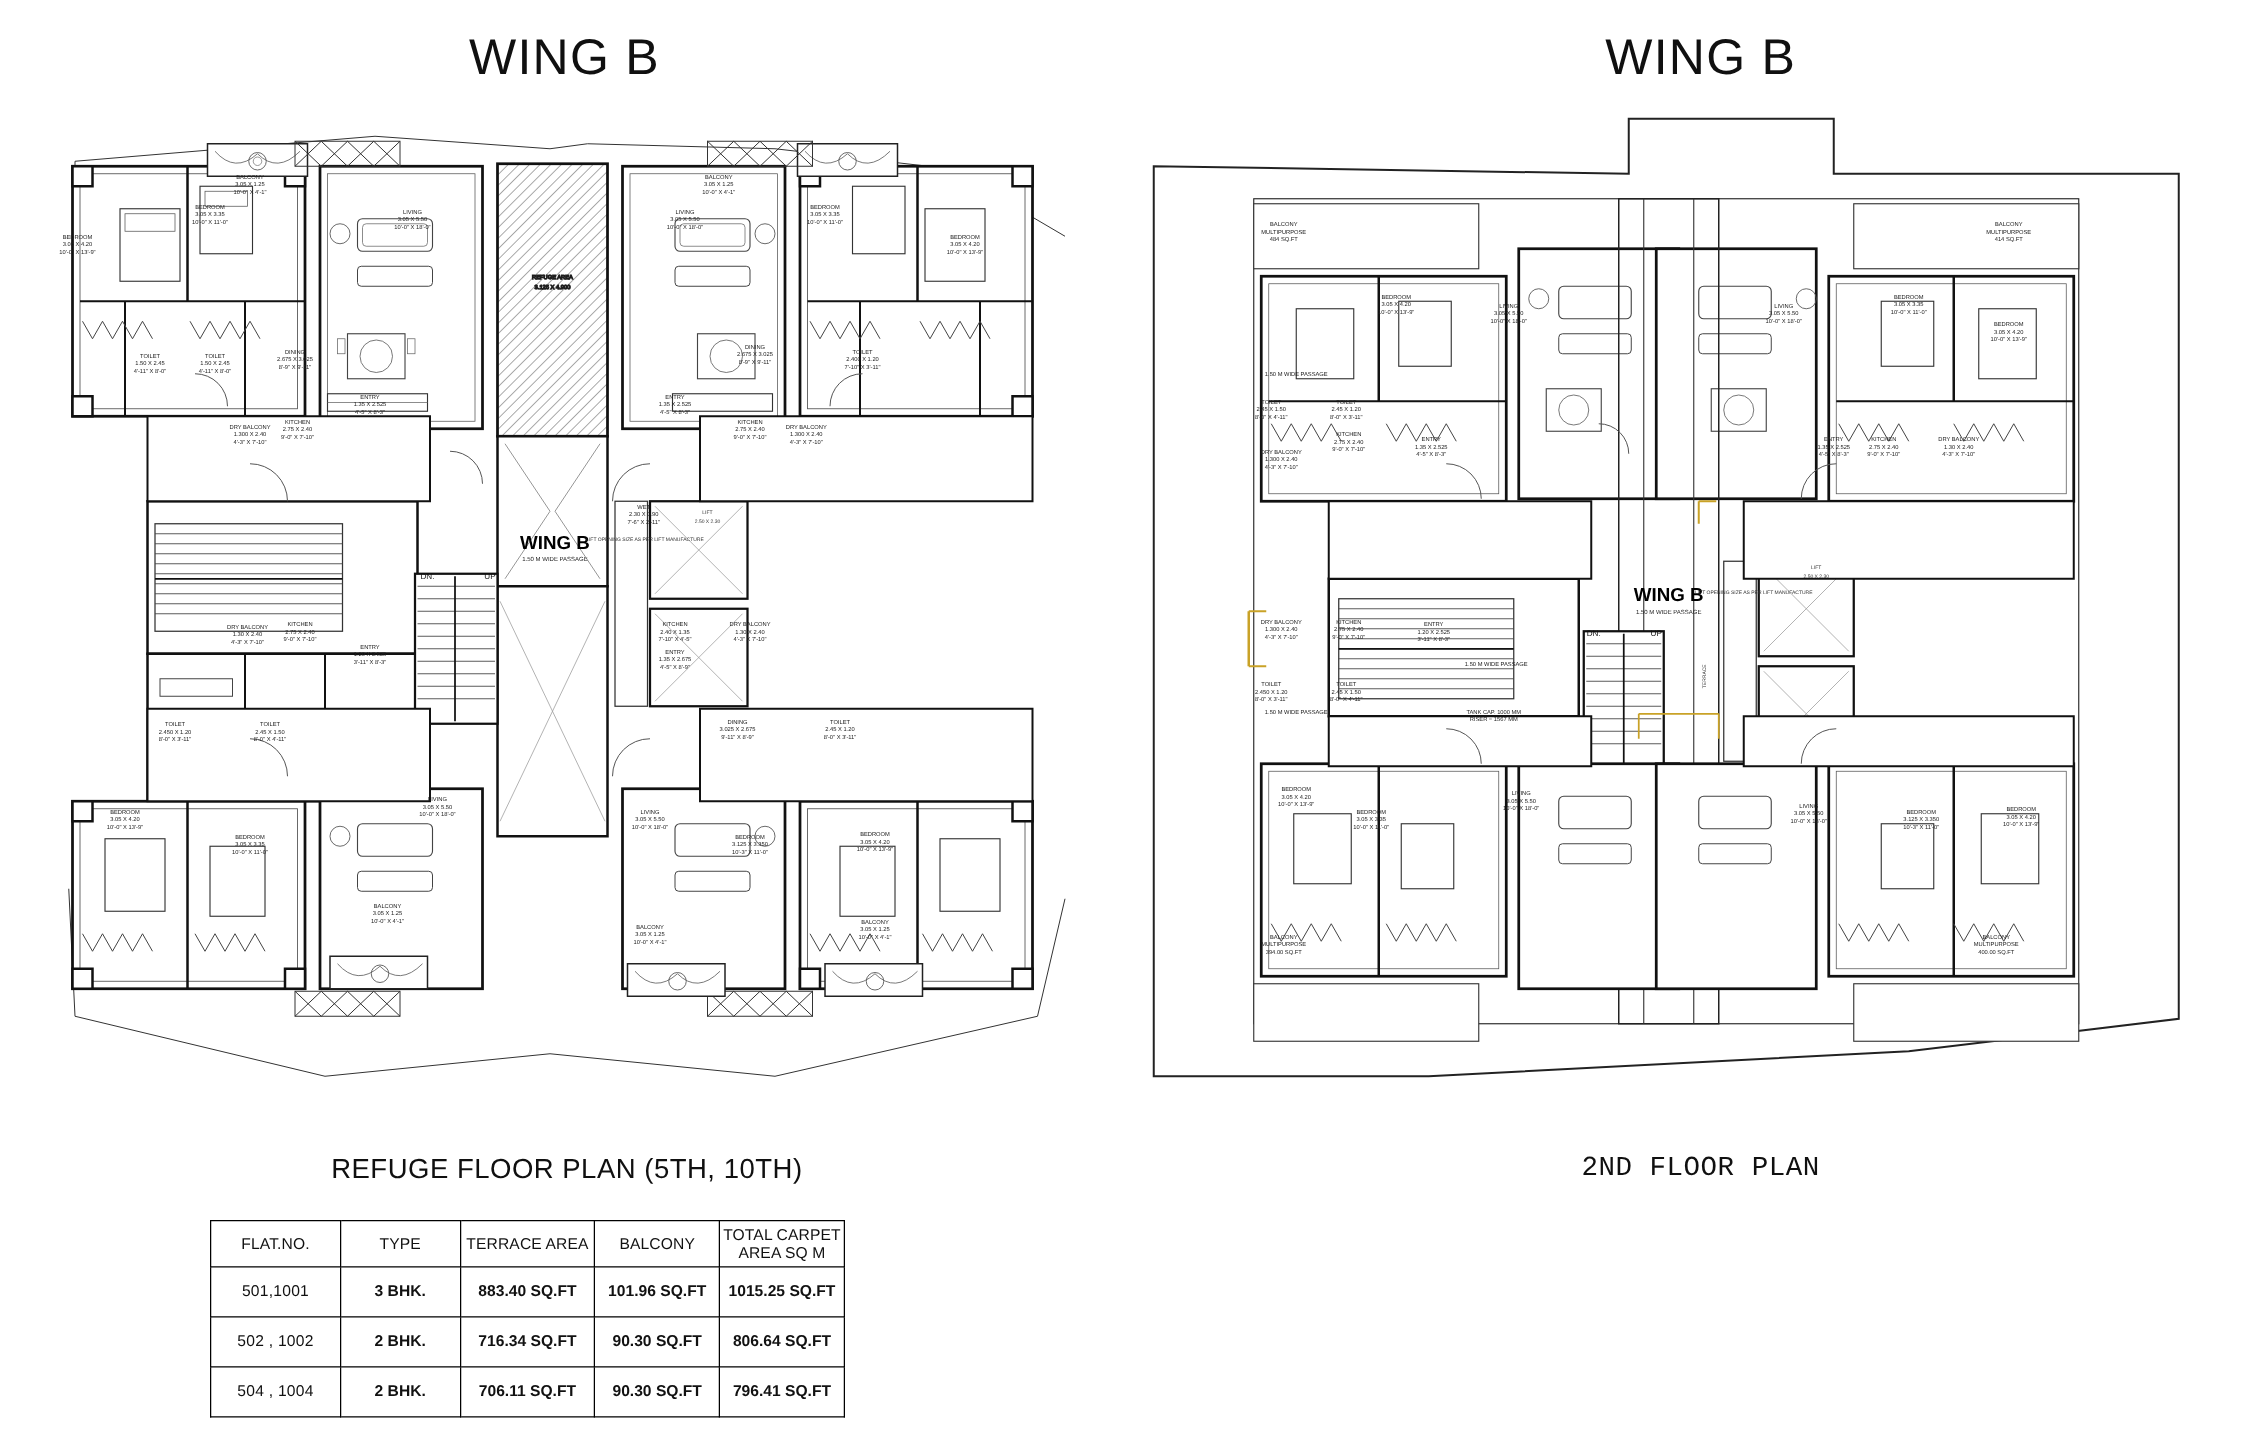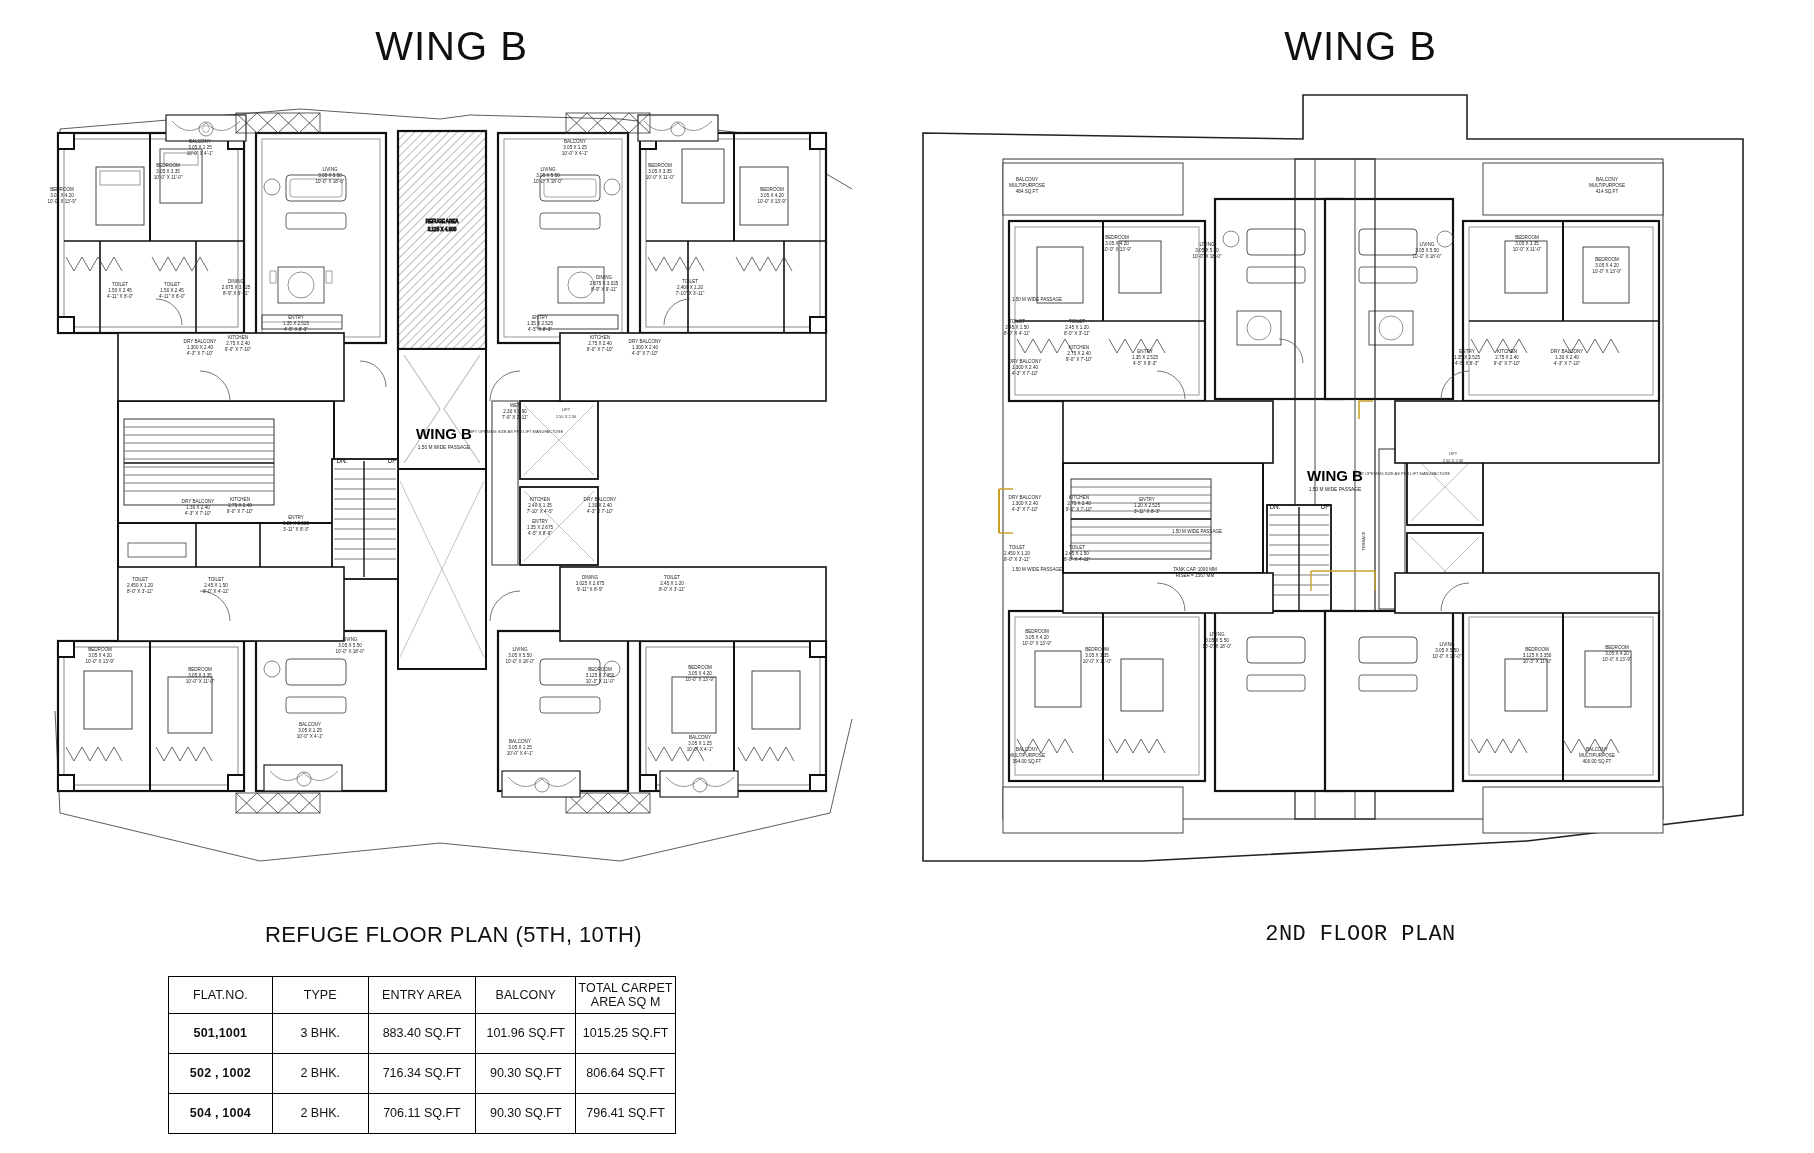--- a/index.html
+++ b/index.html
@@ -55,32 +55,32 @@
     position: absolute;
     border-collapse: collapse;
     font-size: 12.5px;
     background: #fff;
   }
   .area-table td, .area-table th {
     border: 1px solid #000;
     padding: 0;
     text-align: center;
     vertical-align: middle;
-    font-weight: 400;
+    font-weight: 700;
     color: #111;
     line-height: 1.15;
   }
   .area-table thead th {
     height: 36px;
     font-size: 12.5px;
     font-weight: 400;
     letter-spacing: 0.1px;
   }
   .area-table tbody td { height: 39px; }
-  .area-table tbody td.flatno { font-weight: bold; letter-spacing: 0.2px; }
+  .area-table tbody td.flatno { font-weight: normal; letter-spacing: 0.2px; }
 
   .table-left  { left: 168px; top: 960px; width: 508px; }
 
   .col-flat { width: 104px; }
   .col-type { width: 96px; }
   .col-carpet { width: 108px; }
   .col-balc { width: 100px; }
   .col-total { width: 100px; }
 
   
@@ -443,21 +443,21 @@
         <col class="col-flat">
           <col class="col-type">
           <col class="col-carpet">
           <col class="col-balc">
           <col class="col-total">
       </colgroup>
       <thead>
         <tr>
           <th>FLAT.NO.</th>
           <th>TYPE</th>
-          <th>ENTRY AREA</th>
+          <th>TERRACE AREA</th>
           <th>BALCONY</th>
           <th>TOTAL CARPET AREA SQ M</th>
         </tr>
       </thead>
       <tbody id="tbody-left">
           <tr>
             <td class="flatno">501,1001</td>
             <td>3 BHK.</td>
             <td>883.40 SQ.FT</td>
             <td>101.96 SQ.FT</td>

